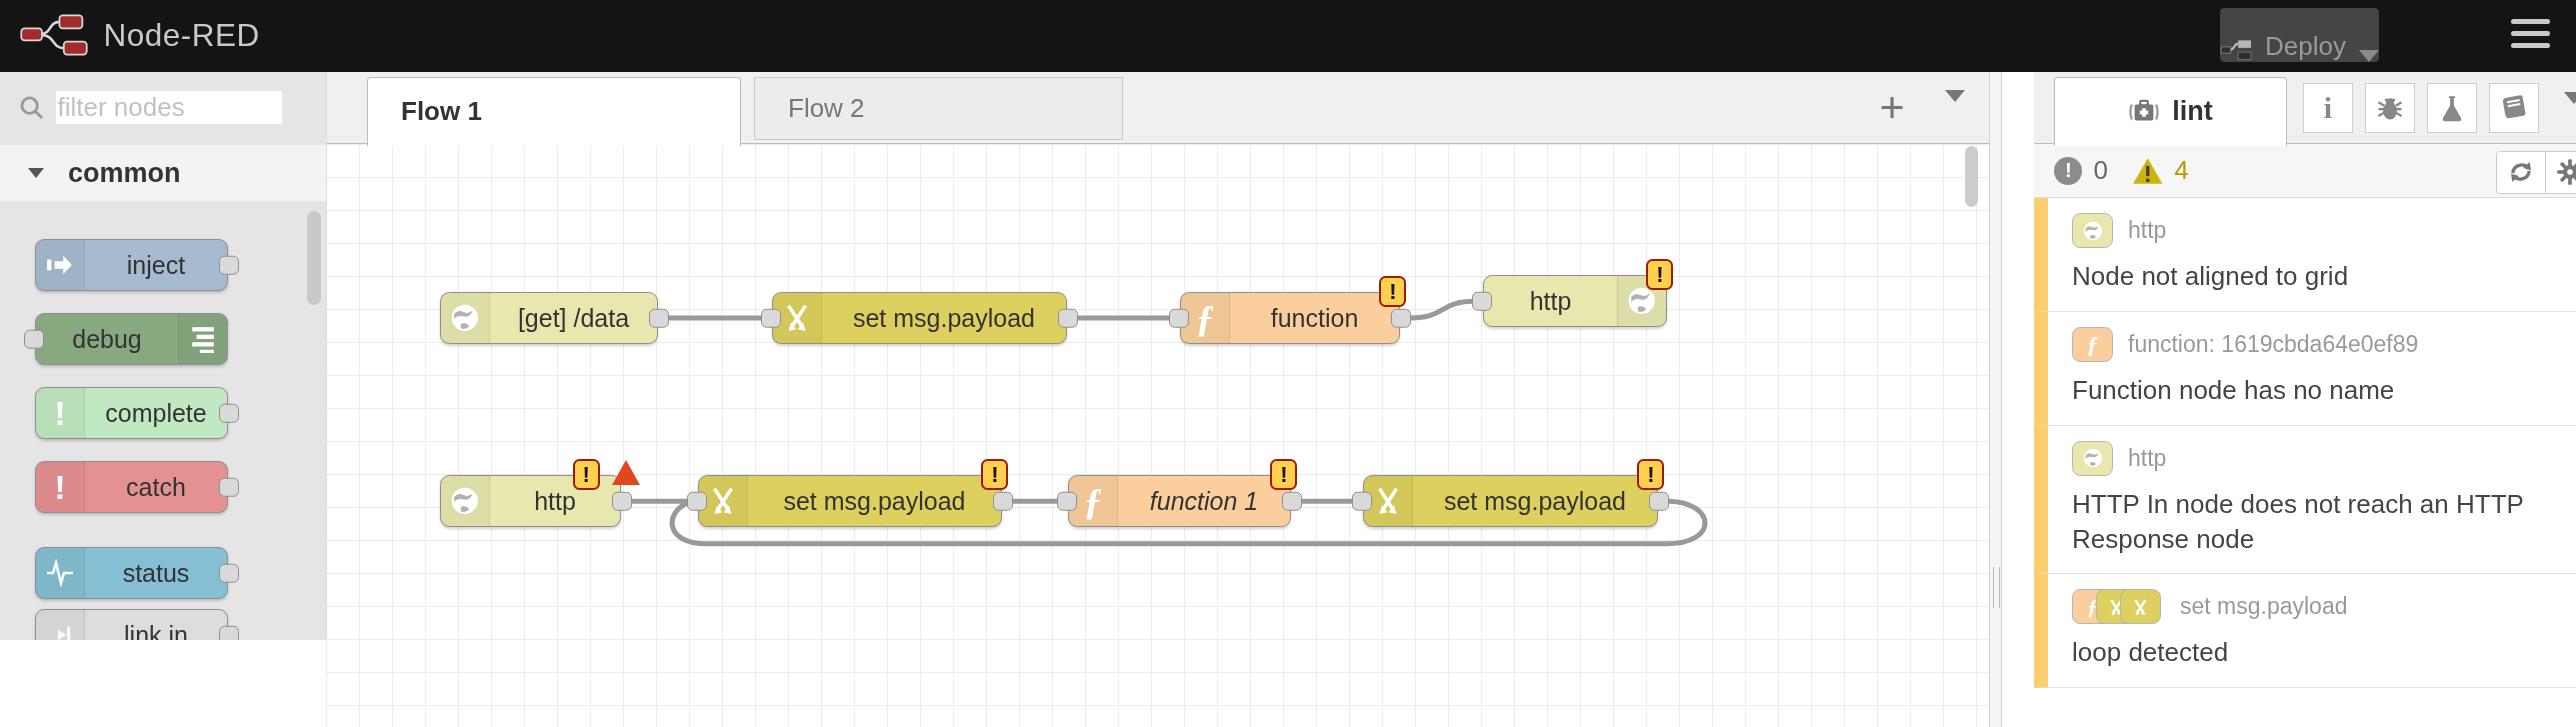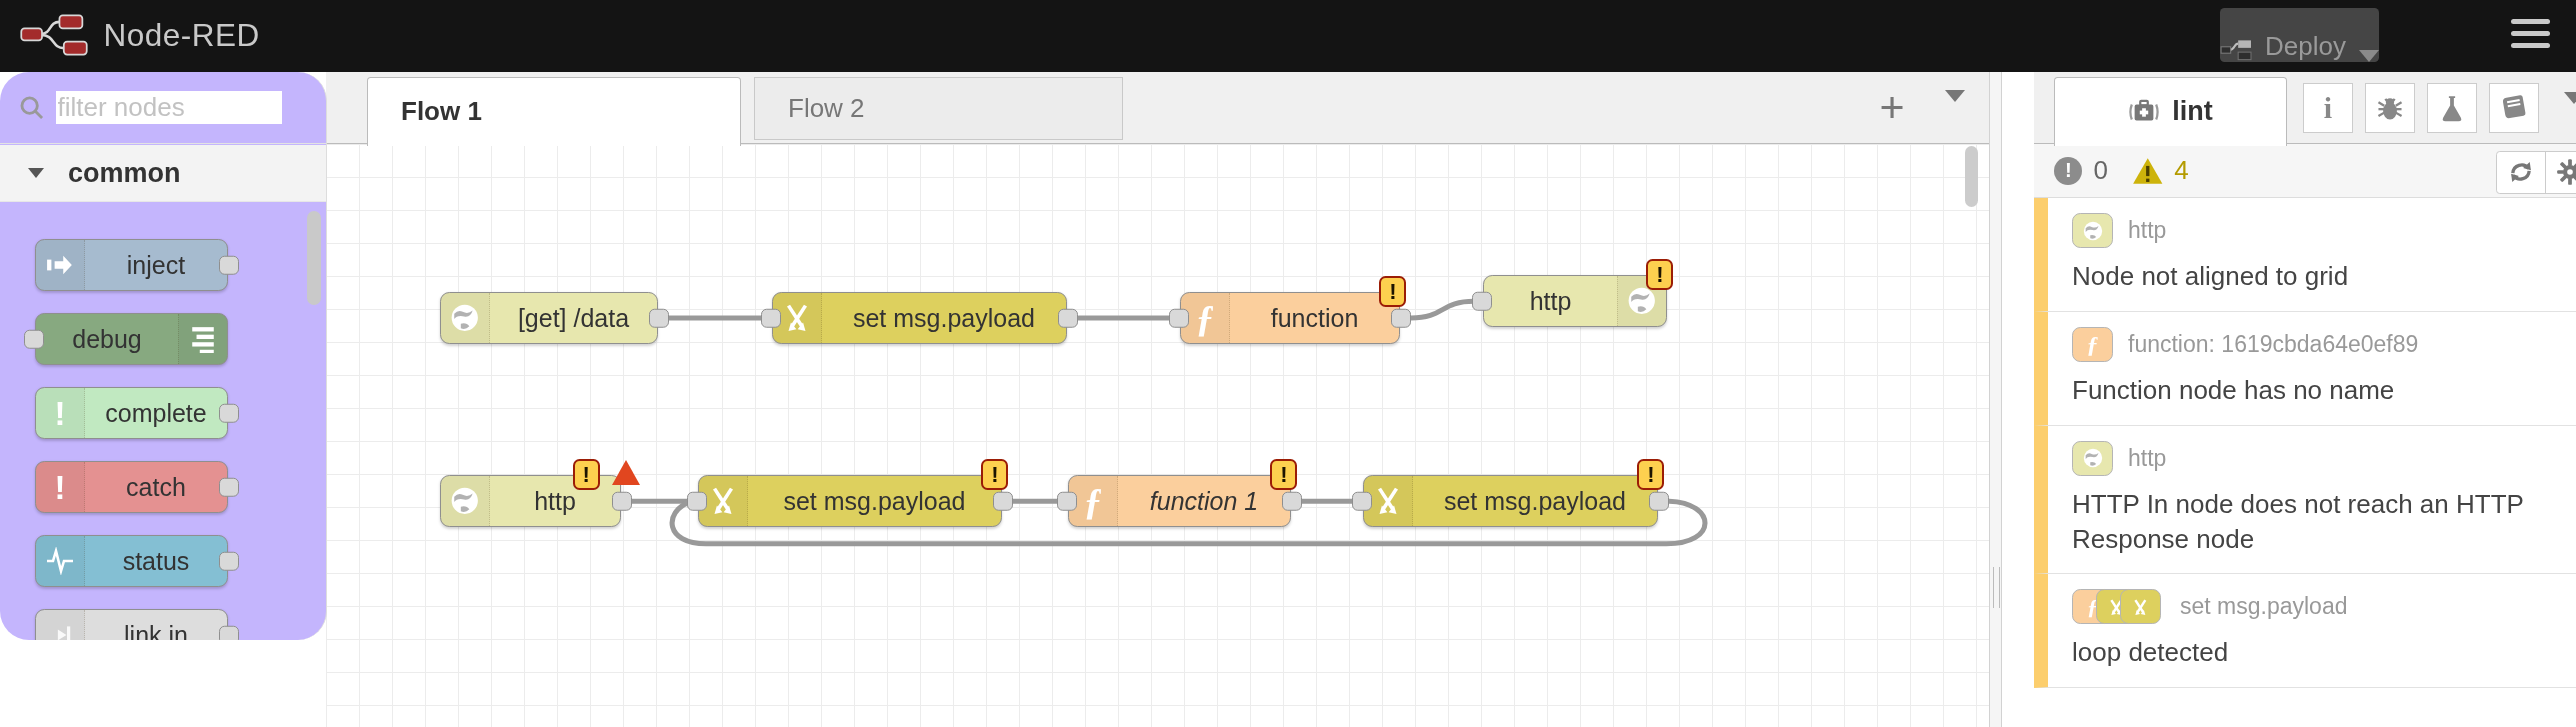--- a/index.html
+++ b/index.html
@@ -11,22 +11,22 @@
   .logo{position:absolute;left:18.5px;top:11px;display:flex;align-items:center;gap:15px;}
   .logo-title{color:#c9c9c9;font-size:31.5px;letter-spacing:0.5px;}
   .deploy-btn{position:absolute;left:2220px;top:8.3px;width:159px;height:54px;background:#454545;
       border-radius:4.6px;display:flex;align-items:flex-end;justify-content:center;gap:13px;}
   .deploy-label{color:#9a9a9a;font-size:26px;}
   .tri-down{width:0;height:0;border-left:10.2px solid transparent;border-right:10.2px solid transparent;border-top:12px solid #8a8a8a;}
   .hamburger{position:absolute;left:2511px;top:18.5px;width:39px;display:flex;flex-direction:column;gap:6.5px;}
   .hamburger span{display:block;height:5.6px;border-radius:2.8px;background:#c9c9c9;}
 
   
-  .palette{position:absolute;left:0;top:72px;width:326px;height:568px;background:#c4b5fd;
-      border-right:0.9px solid #ddd;overflow:hidden;z-index:20;border-radius:29px;}
+  .palette{position:absolute;left:0;top:72px;width:326px;height:568px;background:#e5e5e5;
+      border-right:0.9px solid #ddd;overflow:hidden;z-index:20;}
   .palette-search{position:absolute;left:0;top:0;width:100%;height:72px;border-bottom:0.9px solid #e3e3e3;
       display:flex;align-items:center;padding-left:18.5px;box-sizing:border-box;gap:11px;}
   .palette-search input{border:none;outline:none;font-size:26px;color:#555;width:222px;
       font-family:"Liberation Sans",sans-serif;}
   .palette-search input::placeholder{color:#c2c2c2;}
   .palette-cat{position:absolute;left:0;top:73px;width:100%;height:57px;background:#f3f3f3;
       border-bottom:0.9px solid #e7e7e7;display:flex;align-items:center;gap:24px;padding-left:28px;box-sizing:border-box;}
   .cat-chevron{width:0;height:0;border-left:8.3px solid transparent;border-right:8.3px solid transparent;border-top:10.2px solid #555;}
   .palette-cat b{font-size:27px;color:#333;}
   .pal-scroll{position:absolute;left:307px;width:14px;border-radius:7.4px;background:#c9c9c9;}
@@ -40,21 +40,21 @@
       background:rgba(0,0,0,0.04);flex:none;}
   .icon-area.left{border-right:1.9px dotted rgba(60,40,0,0.18);border-radius:7.4px 0 0 7.4px;}
   .icon-area.right{border-left:1.9px dotted rgba(60,40,0,0.18);border-radius:0 7.4px 7.4px 0;}
   .port{position:absolute;width:20.4px;height:18.5px;background:#d9d9d9;border:1.9px solid #8f8f8f;
       border-radius:5.6px;top:50%;transform:translateY(-50%);box-sizing:border-box;z-index:4;}
   .port.in{left:-12px;} .port.out{right:-12px;}
   .fx-glyph{font-family:"Liberation Serif",serif;font-style:italic;font-weight:bold;color:#fff;font-size:37px;line-height:1;}
   .excl-glyph{color:#fff;font-weight:bold;font-size:33px;line-height:1;}
   .n-httpin{background:#e7e7ae;} .n-change{background:#ddd05e;} .n-function{background:#fbcf9d;}
   .n-inject{background:#a6bbcf;} .n-debug{background:#87a980;} .n-complete{background:#c1e9c1;}
-  .n-catch{background:#e49191;} .n-status{background:#84bfd3;} .n-link{background:#dddddd;}
+  .n-catch{background:#e49191;} .n-status{background:#84bfd3;margin-top:12px;} .n-link{background:#dddddd;}
   .badge{position:absolute;top:-16.7px;right:-7.4px;width:27px;height:31px;background:#fdd04f;
       border:2.8px solid #9b1d06;border-radius:6.5px;color:#1d1400;font-weight:bold;font-size:22px;
       display:flex;align-items:center;justify-content:center;box-sizing:border-box;z-index:6;}
   .err-tri{position:absolute;top:-15.7px;right:-43px;width:0;height:0;z-index:6;
       border-left:14px solid transparent;border-right:14px solid transparent;border-bottom:25px solid #e1461f;}
 
   
   .tabbar{position:absolute;left:326px;top:72px;width:1663px;height:72px;background:#f0f0f0;
       border-bottom:0.9px solid #bbb;box-sizing:border-box;z-index:10;}
   .wtab{position:absolute;box-sizing:border-box;display:flex;align-items:center;padding-left:33px;}

